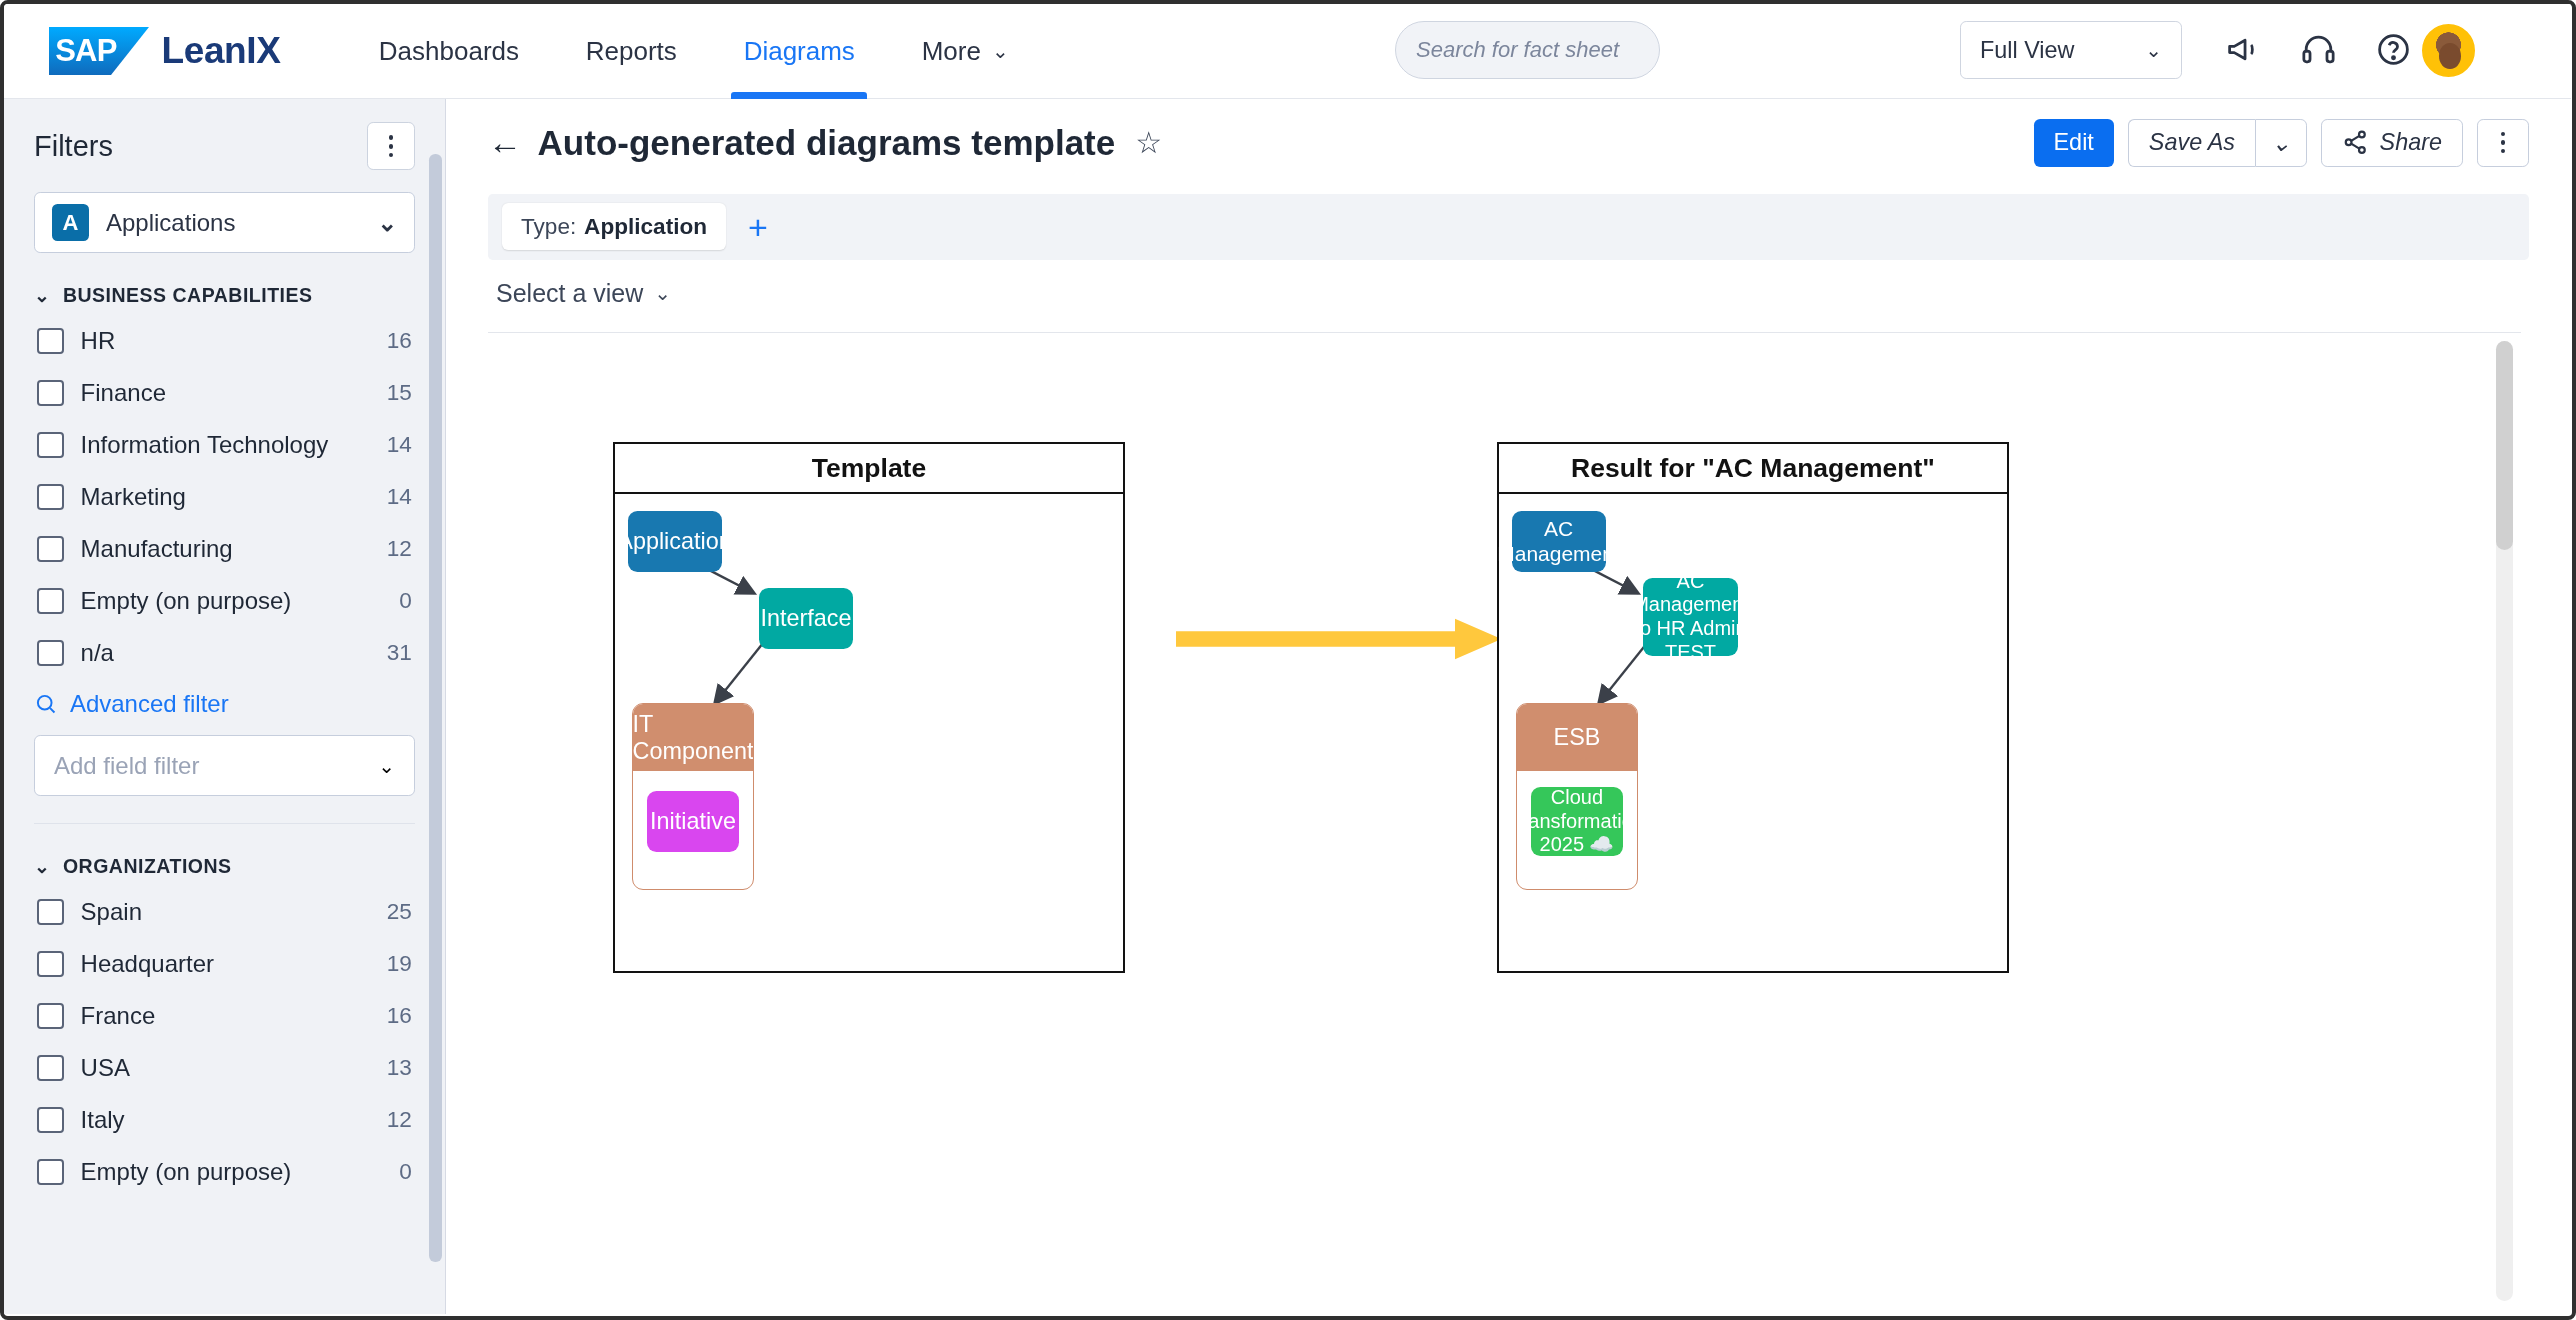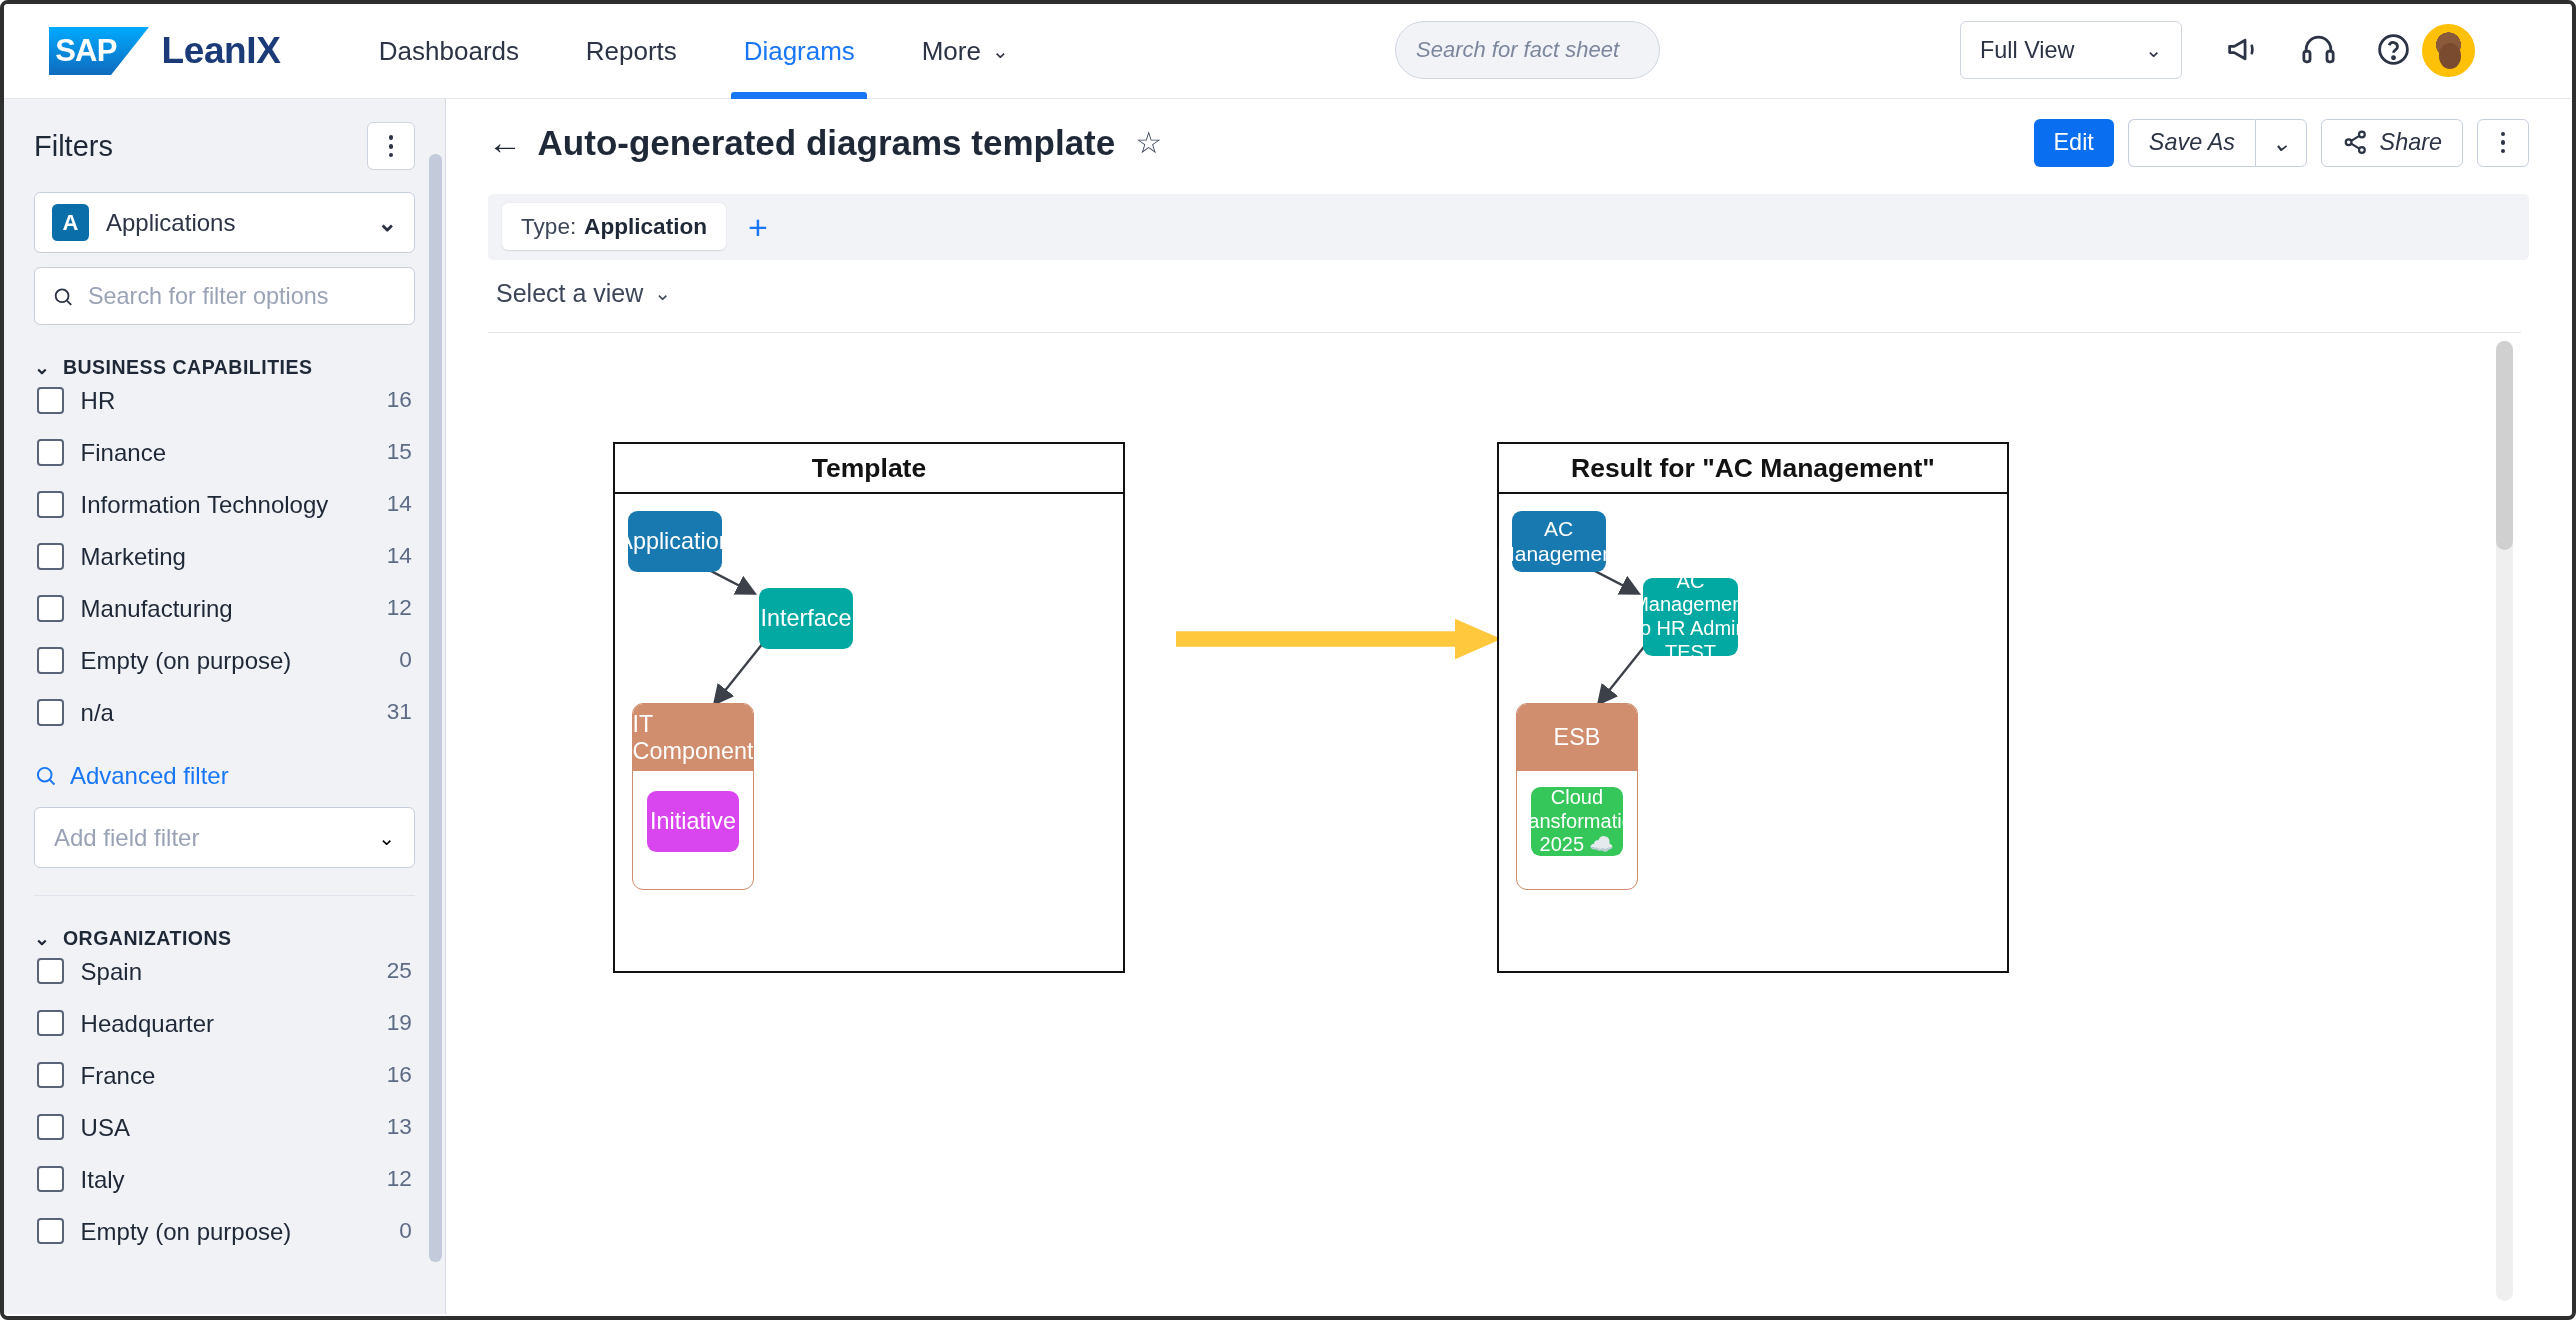--- a/index.html
+++ b/index.html
@@ -159,21 +159,21 @@
 
   .sec-head {
     display: flex; align-items: center;
     margin: 31px 30px 7.8px 30px;
     font-size: 19.5px; font-weight: bold; color: #1f2836;
     letter-spacing: 0.5px; cursor: pointer;
   }
   .sec-head .caret { margin-right: 12.5px; font-size: 19px; }
 
   .filter-row {
-    display: flex; align-items: flex-start;
+    display: flex; align-items: center;
     height: 52px; margin: 0 30px; padding: 0 3.1px;
     cursor: pointer;
   }
   .cbox {
     width: 26.5px; height: 26.5px; flex: none;
     border: 2.3px solid #5a6478; border-radius: 3.9px; background: #fff;
   }
   .filter-label { font-size: 24px; color: #1f2836; margin-left: 17px; flex: 1; white-space: nowrap; }
   .filter-count { font-size: 22.6px; color: #5d6b85; }
 
@@ -385,27 +385,20 @@
           </div>
       </div>
     </div>
 
     <div class="sb-select">
       <div class="type-badge">A</div>
       <div class="sb-select-label">Applications</div>
       <span class="chev">⌄</span>
     </div>
 
-    <div class="sb-search">
-      <svg width="23.4" height="23.4" viewBox="0 0 24 24" fill="none" stroke="#2b3344" stroke-width="2">
-        <circle cx="11" cy="11" r="7"></circle>
-          <line x1="16.5" y1="16.5" x2="21" y2="21"></line>
-      </svg>
-      <input type="text" placeholder="Search for filter options" style="">
-    </div>
 
     <div class="sec-head">
       <span class="caret">⌄</span>
       <span>BUSINESS CAPABILITIES</span>
     </div>
     <div class="filter-row">
       <div class="cbox"></div>
       <div class="filter-label">HR</div>
       <div class="filter-count">16</div>
     </div>

